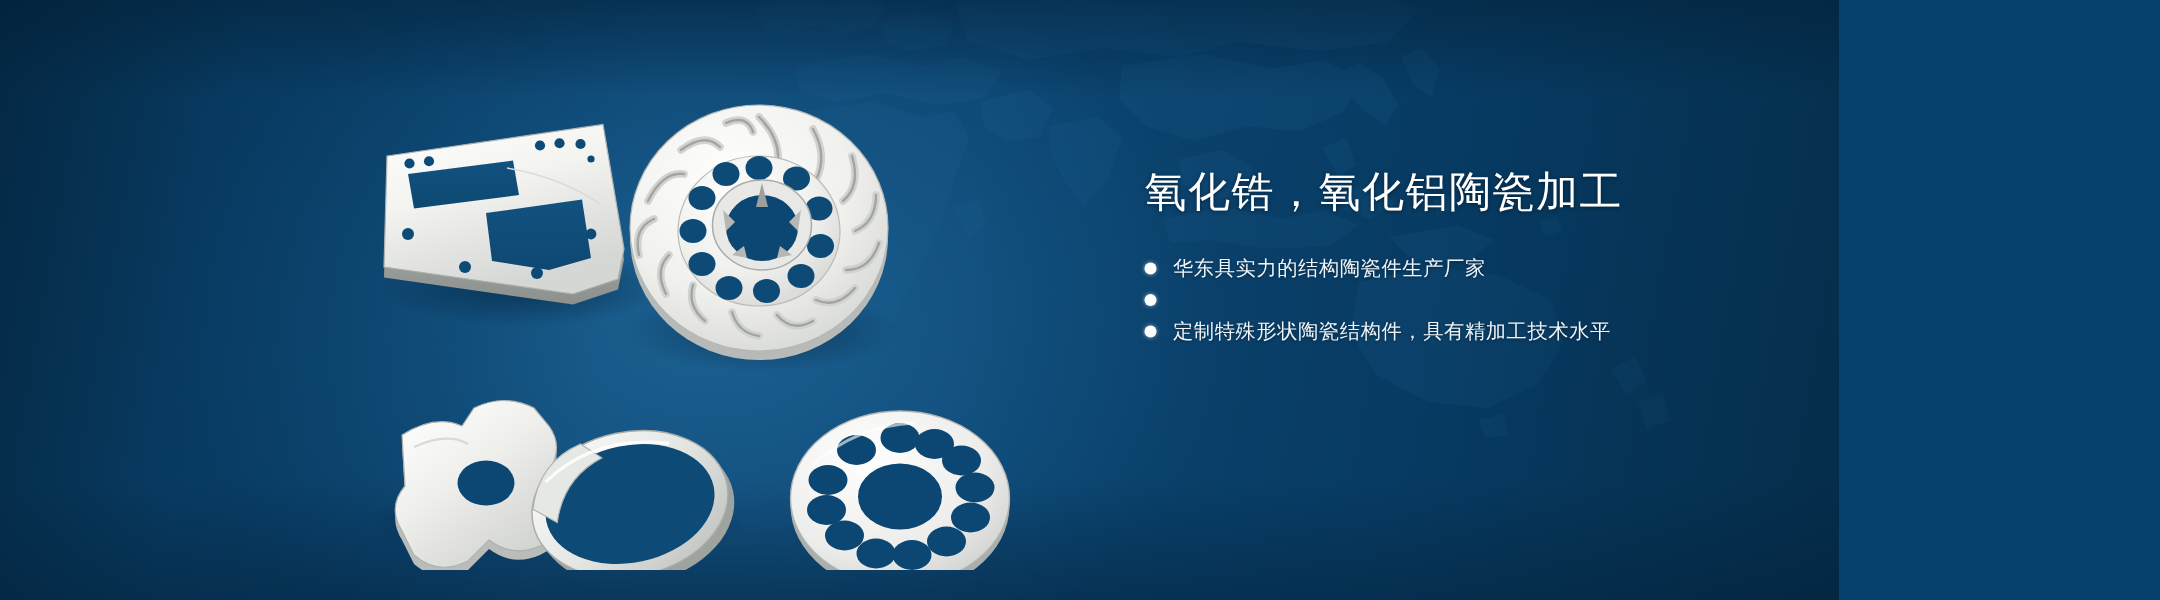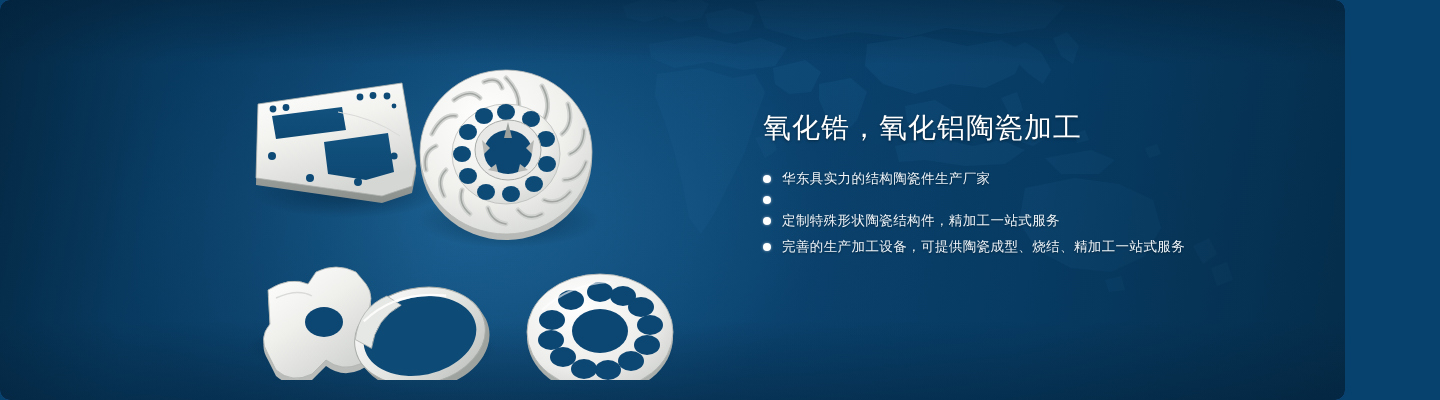--- a/index.html
+++ b/index.html
@@ -6,25 +6,24 @@
     margin: 0;
     padding: 0;
     background: #07426e;
   }
   body {
     font-family: "Liberation Sans", "DejaVu Sans", sans-serif;
   }
 
   .banner {
     position: relative;
-    width: 1345px;
+    width: 1226px;
     height: 400px;
     overflow: hidden;
     background: #3b82f6;
-    border-radius: 10px;
   }
 
   
   .bg-base {
     position: absolute;
     inset: 0;
     background: #08406c;
   }
   
   .bg-glow {
@@ -371,22 +370,18 @@
     <ul class="bullets">
       <li class="bullet">
         <span class="bullet-dot"></span>
         <span>华东具实力的结构陶瓷件生产厂家</span>
       </li>
       <li class="bullet">
         <span class="bullet-dot"></span>
       </li>
       <li class="bullet">
         <span class="bullet-dot"></span>
-        <span>定制特殊形状陶瓷结构件，精加工一站式服务</span>
-      </li>
-      <li class="bullet">
-        <span class="bullet-dot"></span>
-        <span>完善的生产加工设备，可提供陶瓷成型、烧结、精加工一站式服务</span>
+        <span>定制特殊形状陶瓷结构件，具有精加工技术水平</span>
       </li>
     </ul>
   </div>
 
 </div>
 
 </body></html>

